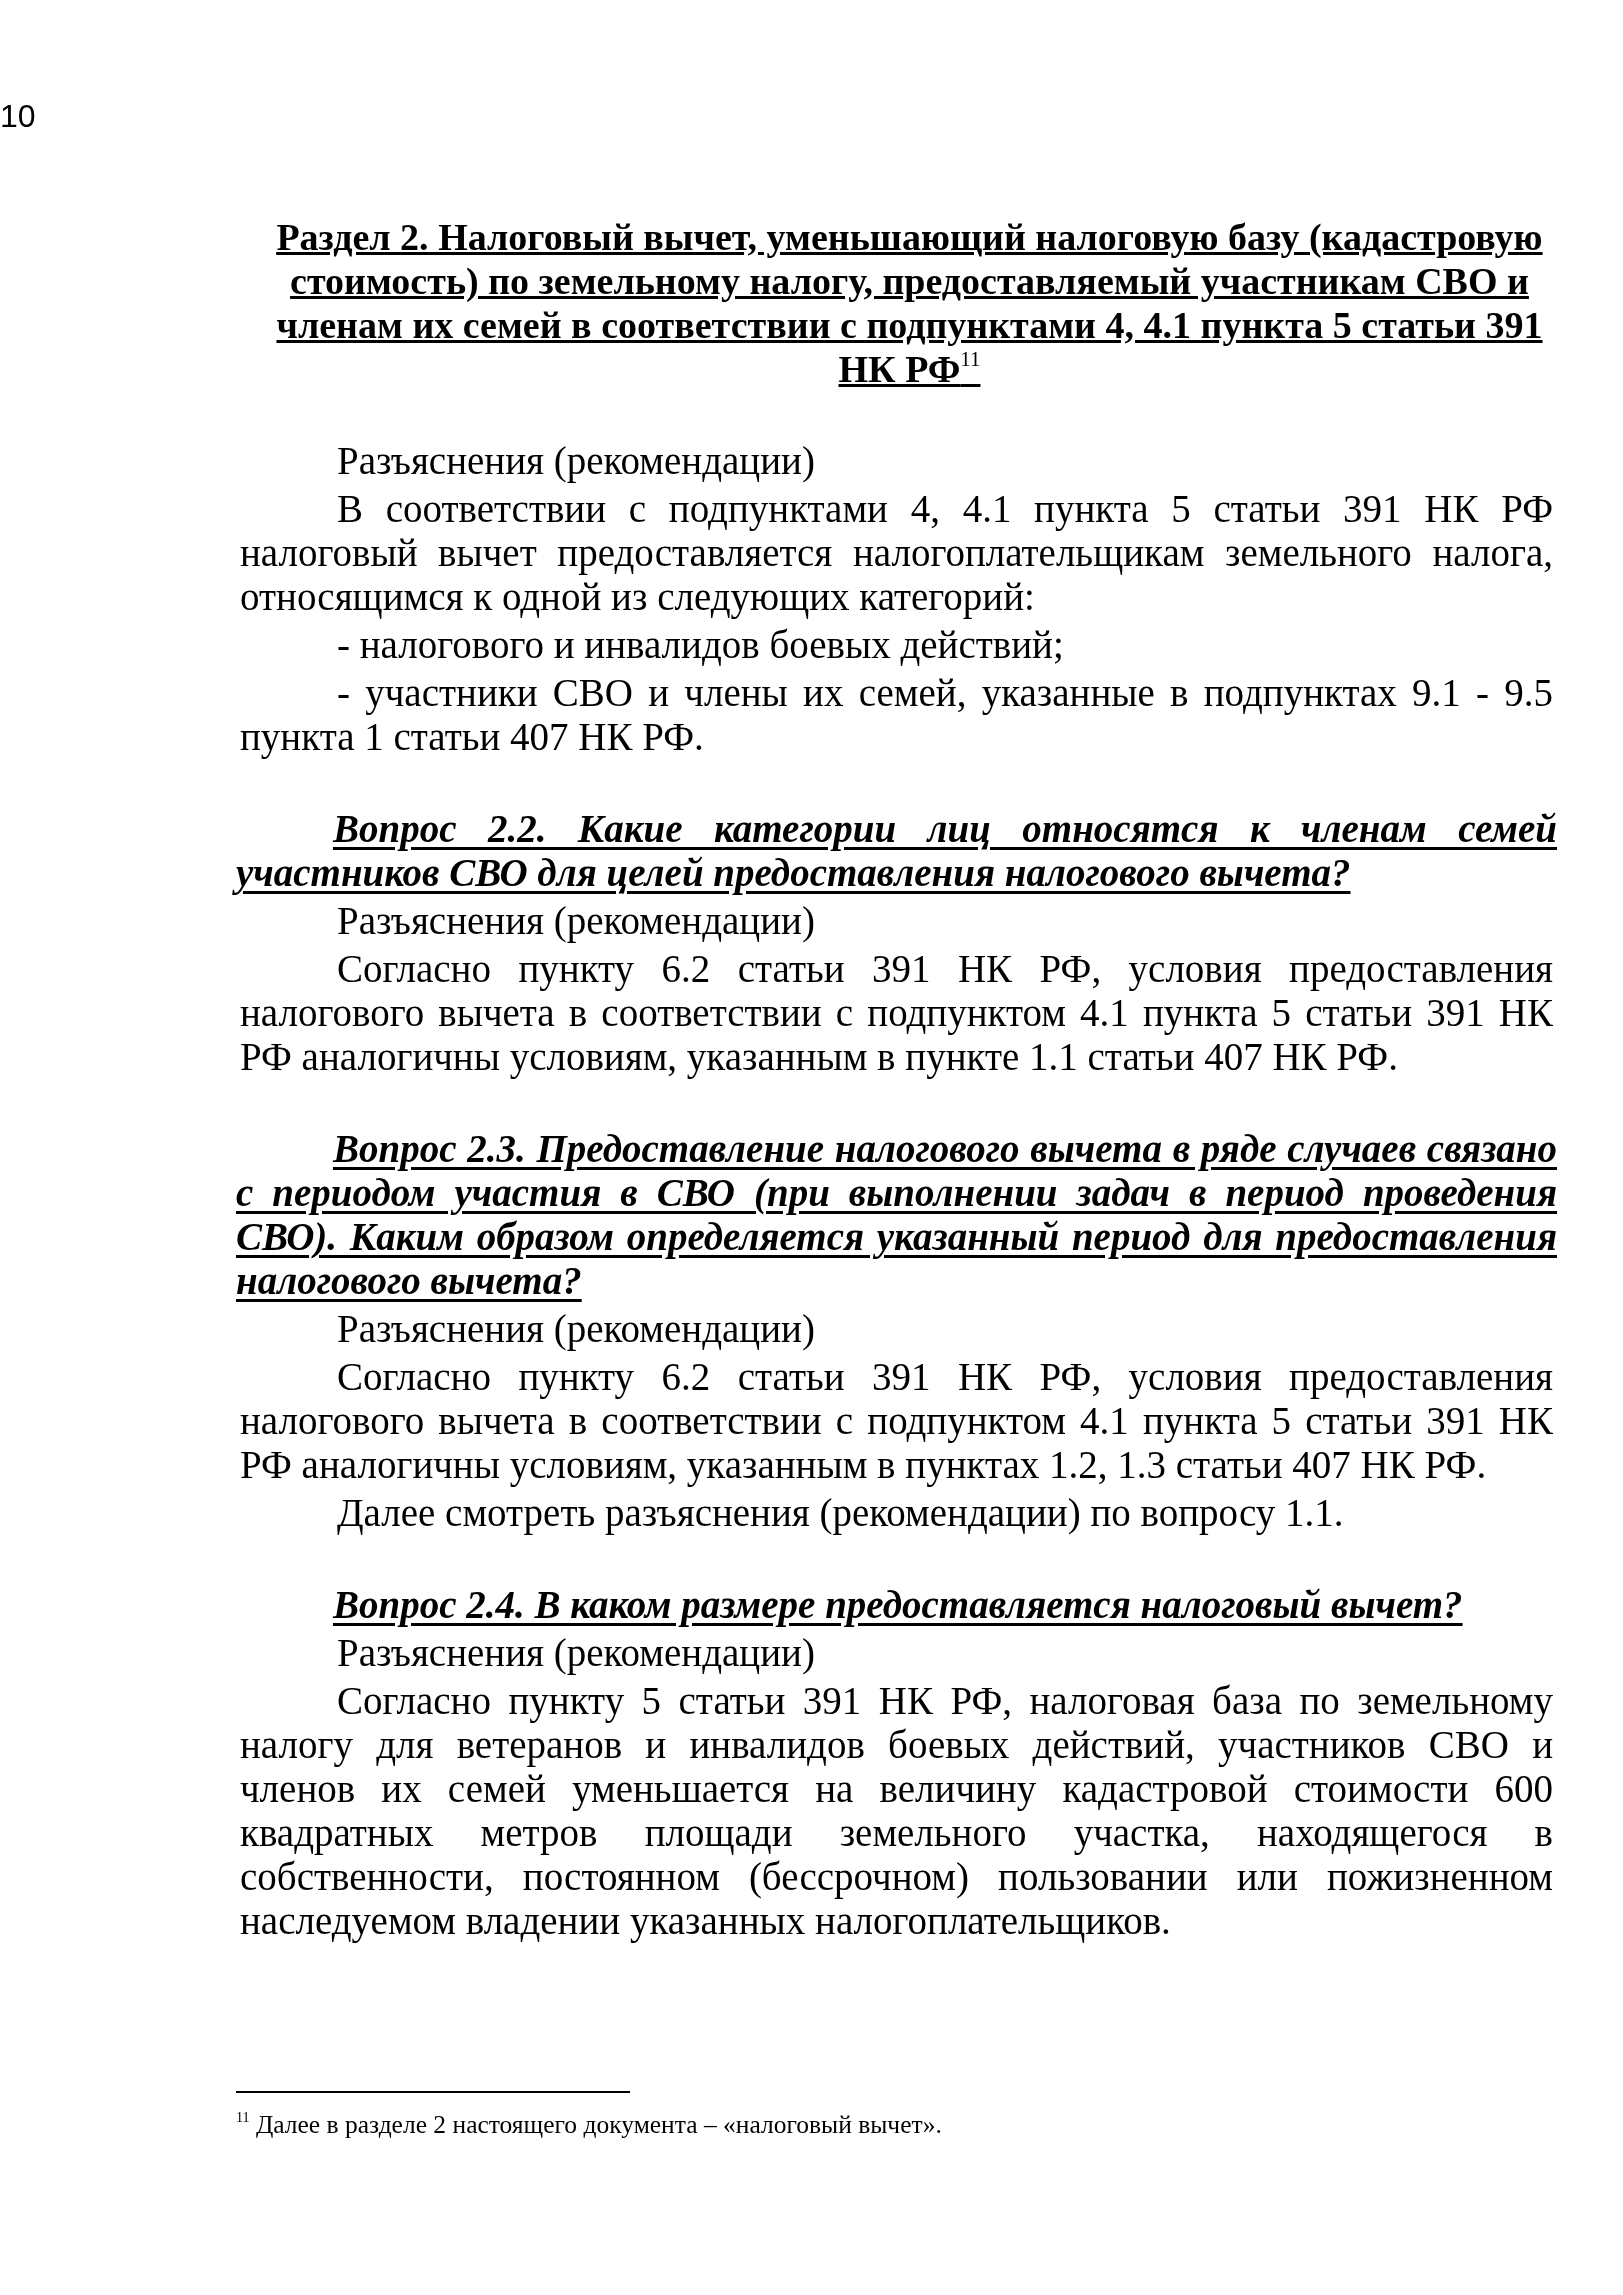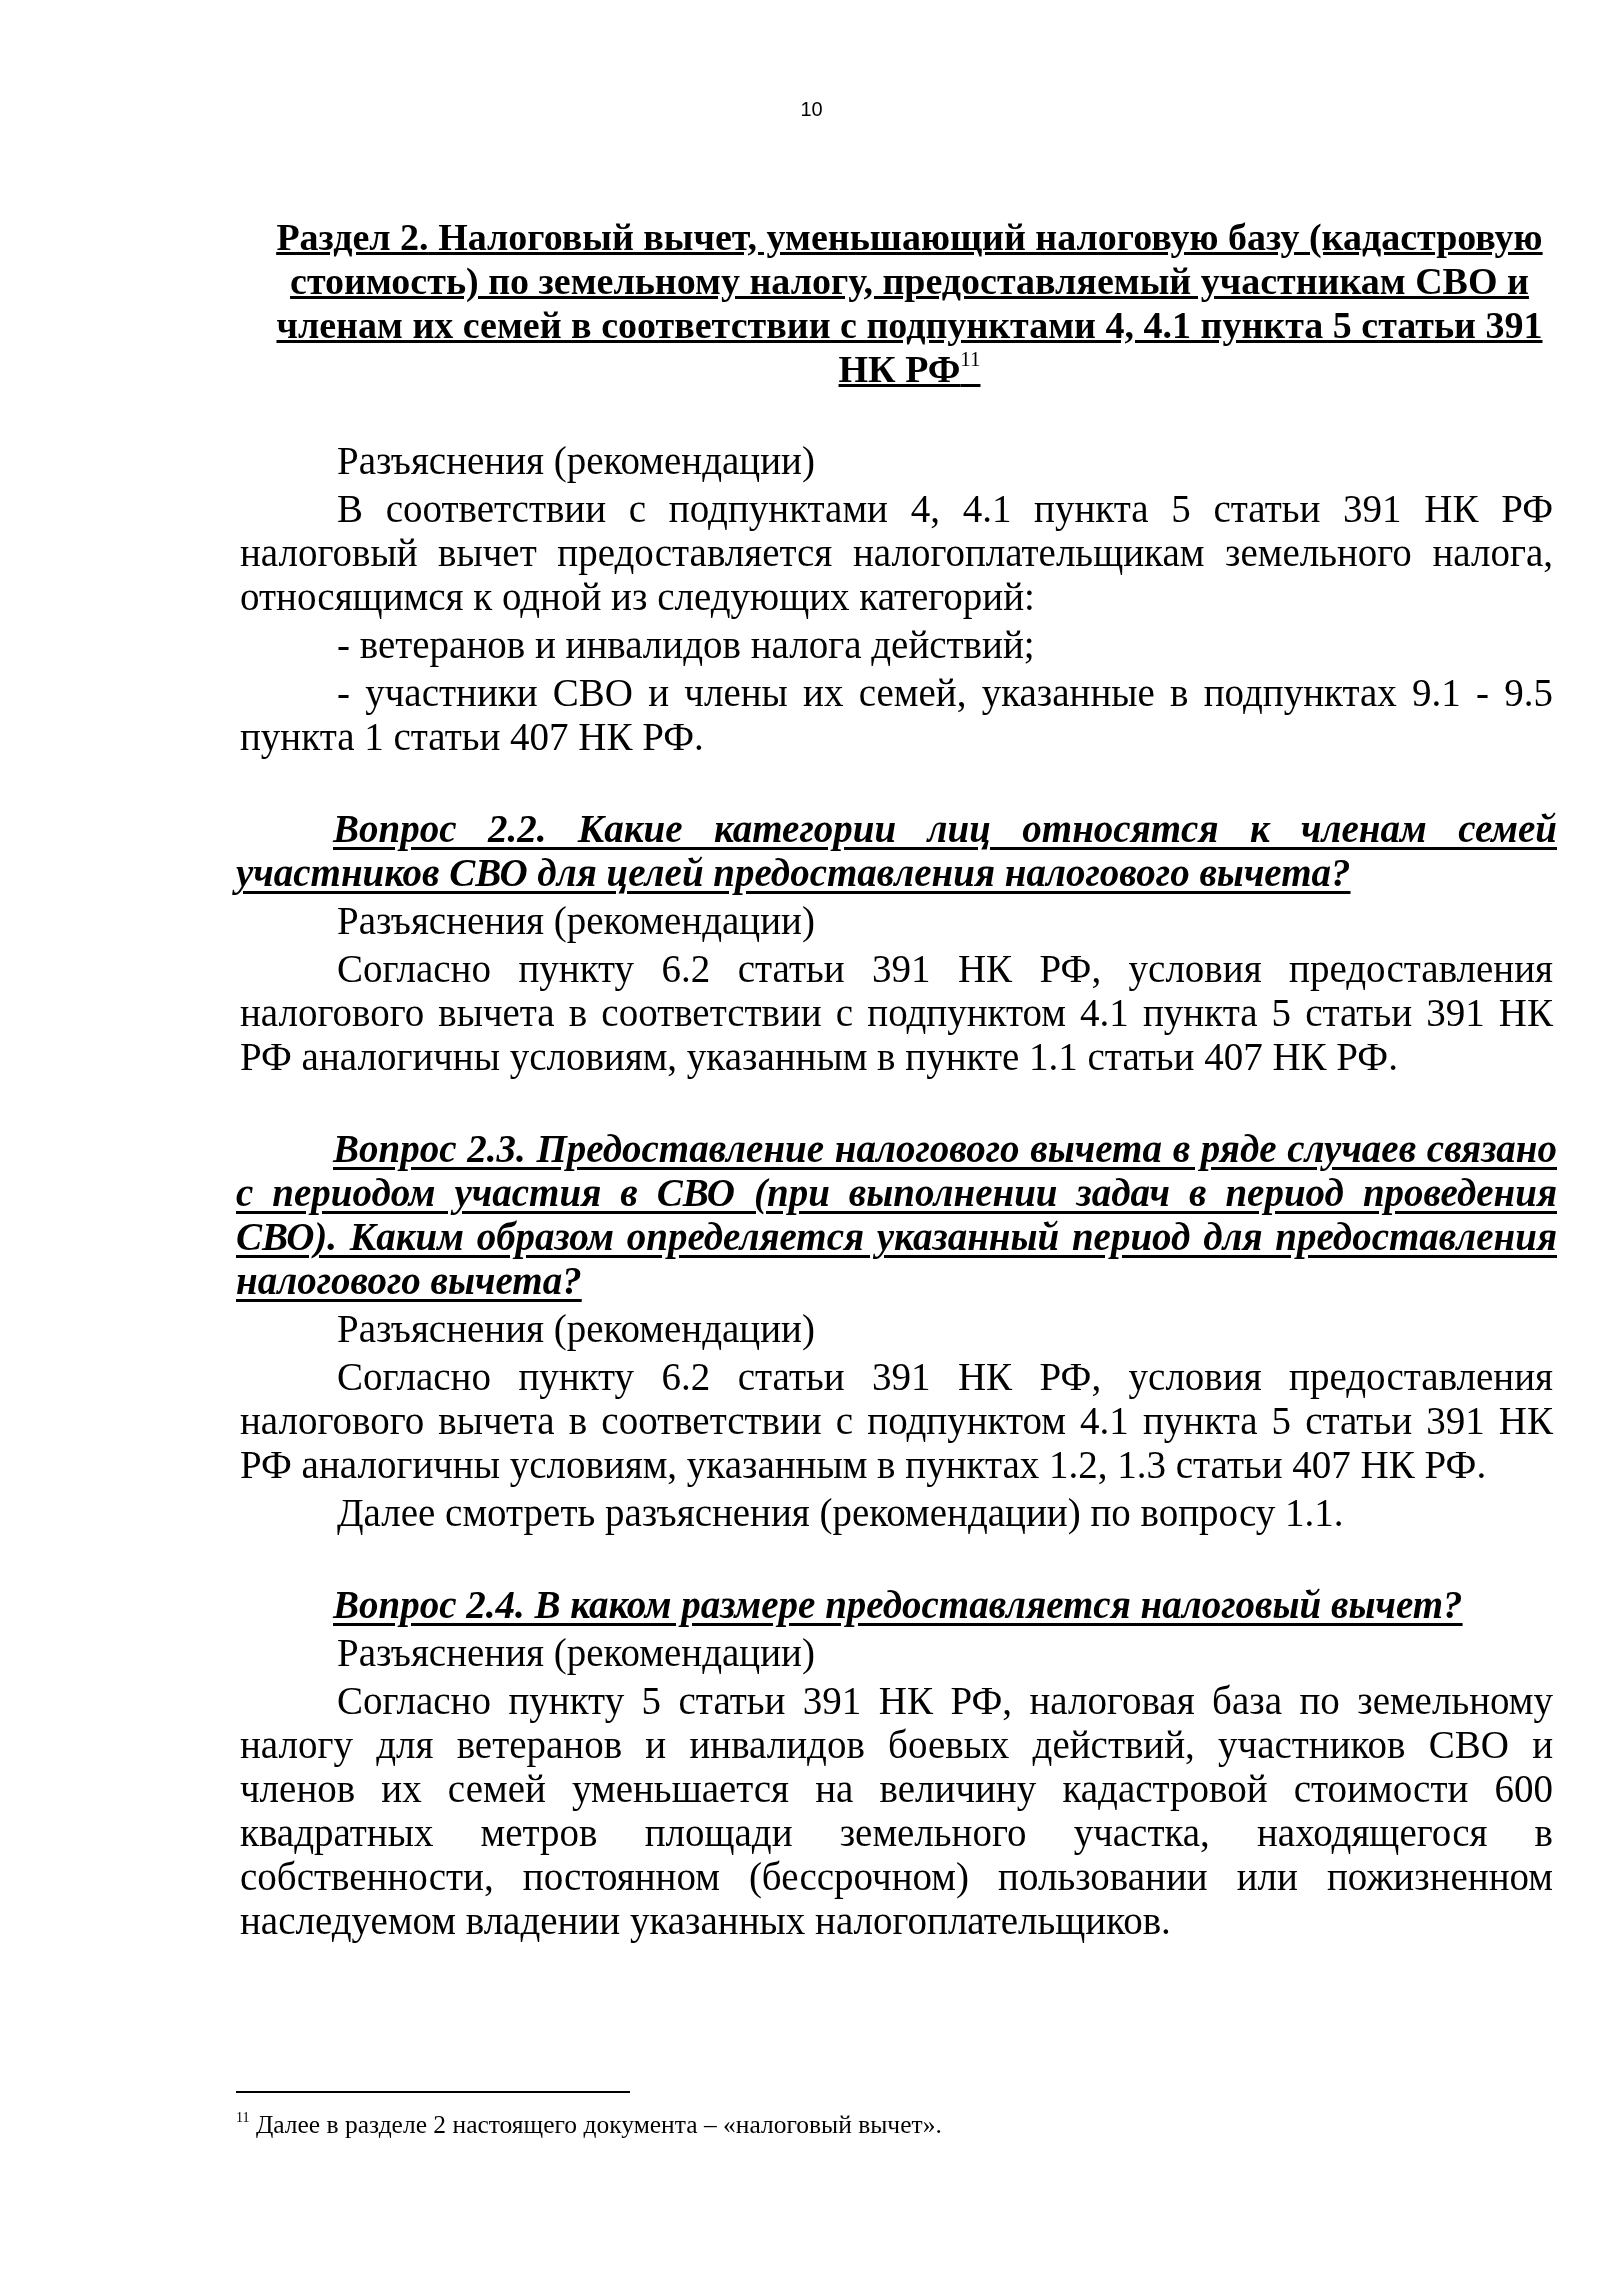--- a/index.html
+++ b/index.html
@@ -1,18 +1,18 @@
 <!DOCTYPE html>
 <html style="font-size:10.5px"><head>
 <meta charset="utf-8">
 <style>
   html, body { margin: 0; padding: 0; background: #ffffff; }
   body { width: 1623px; height: 2295px; position: relative; overflow: hidden; color: #000; }
-  .page-num { position: absolute; top: 98px; left: 0; width: 1623px; text-align: center;
-    font-family: "Liberation Sans", sans-serif; font-size: 20px; }
+  .page-num { position: absolute; top: 98px; left: 0; width: 1623px; 
+    font-family: "Liberation Sans", sans-serif; font-size: 32px; }
   .content { position: absolute; left: 236px; width: 1321px; top: 215px;
     font-family: "Liberation Serif", serif; font-size: 39px; line-height: 44px; }
   .heading { font-weight: bold; text-align: center; font-size: 38px; line-height: 44px; margin: 0; padding: 0 13px 0 39px; text-decoration: underline; }
   .heading .u { text-decoration: underline; }
   .heading sup, .fn sup { font-size: 0.55em; font-weight: normal; vertical-align: 0.75em; line-height: 0; }
   .gap { height: 44px; }
   .q { font-weight: bold; font-style: italic; text-decoration: underline; text-decoration-thickness: 3.3px;
     text-underline-offset: 5.2px; text-align: justify; text-indent: 97px; margin: 0; }
   .p { text-align: justify; text-indent: 97px; margin: 4px; }
   .footnote-line { position: absolute; left: 236px; top: 2091px; width: 394px; height: 2px; background: #000; }
@@ -22,21 +22,21 @@
 <body>
 
 <div class="page-num">10</div>
 
 <div class="content">
   <p class="heading"><span class="u">Раздел 2.</span><span> Налоговый вычет, уменьшающий налоговую базу (кадастровую стоимость) по земельному налогу, предоставляемый участникам СВО и членам их семей в соответствии с подпунктами 4, 4.1 пункта 5 статьи 391 НК РФ</span><sup>11</sup></p>
 
   <div class="gap"></div>
   <p class="p">Разъяснения (рекомендации)</p>
   <p class="p">В соответствии с подпунктами 4, 4.1 пункта 5 статьи 391 НК РФ налоговый вычет предоставляется налогоплательщикам земельного налога, относящимся к одной из следующих категорий:</p>
-  <p class="p">- ветеранов и инвалидов налога действий;</p>
+  <p class="p">- налогового и инвалидов боевых действий;</p>
   <p class="p">- участники СВО и члены их семей, указанные в подпунктах 9.1 - 9.5 пункта 1 статьи 407 НК РФ.</p>
 
   <div class="gap"></div>
   <p class="q">Вопрос 2.2. Какие категории лиц относятся к членам семей участников СВО для целей предоставления налогового вычета?</p>
   <p class="p">Разъяснения (рекомендации)</p>
   <p class="p">Согласно пункту 6.2 статьи 391 НК РФ, условия предоставления налогового вычета в соответствии с подпунктом 4.1 пункта 5 статьи 391 НК РФ аналогичны условиям, указанным в пункте 1.1 статьи 407 НК РФ.</p>
 
   <div class="gap"></div>
   <p class="q">Вопрос 2.3. Предоставление налогового вычета в ряде случаев связано с периодом участия в СВО (при выполнении задач в период проведения СВО). Каким образом определяется указанный период для предоставления налогового вычета?</p>
   <p class="p">Разъяснения (рекомендации)</p>

